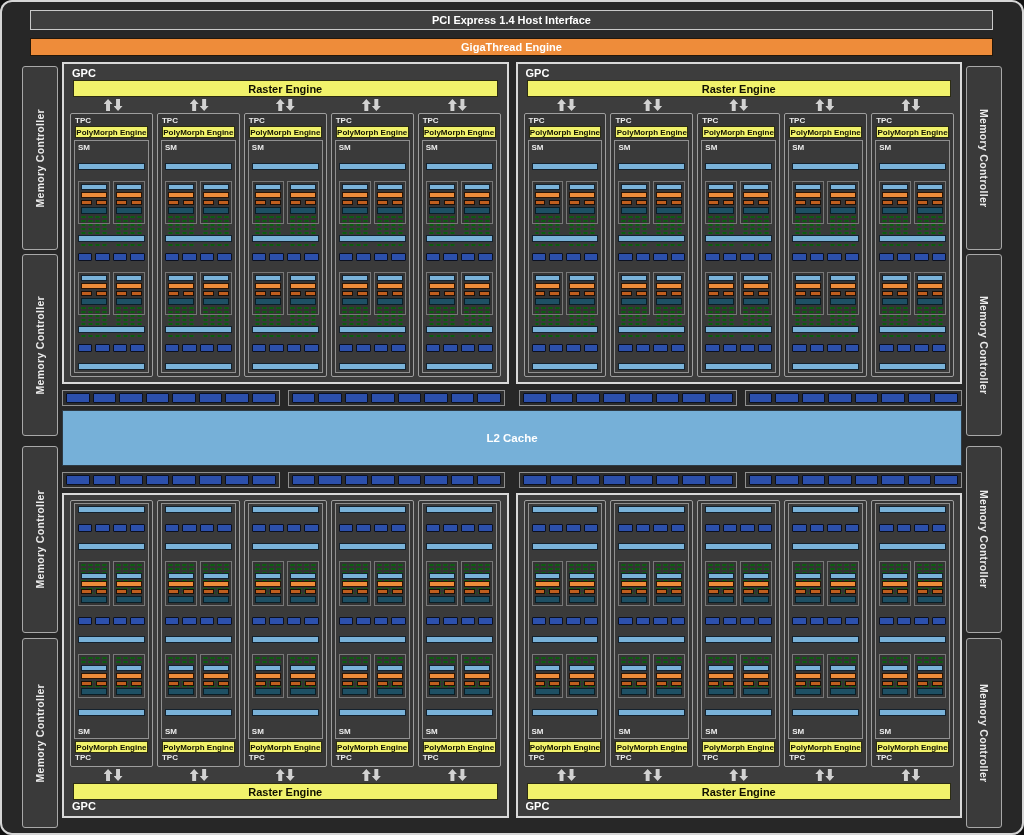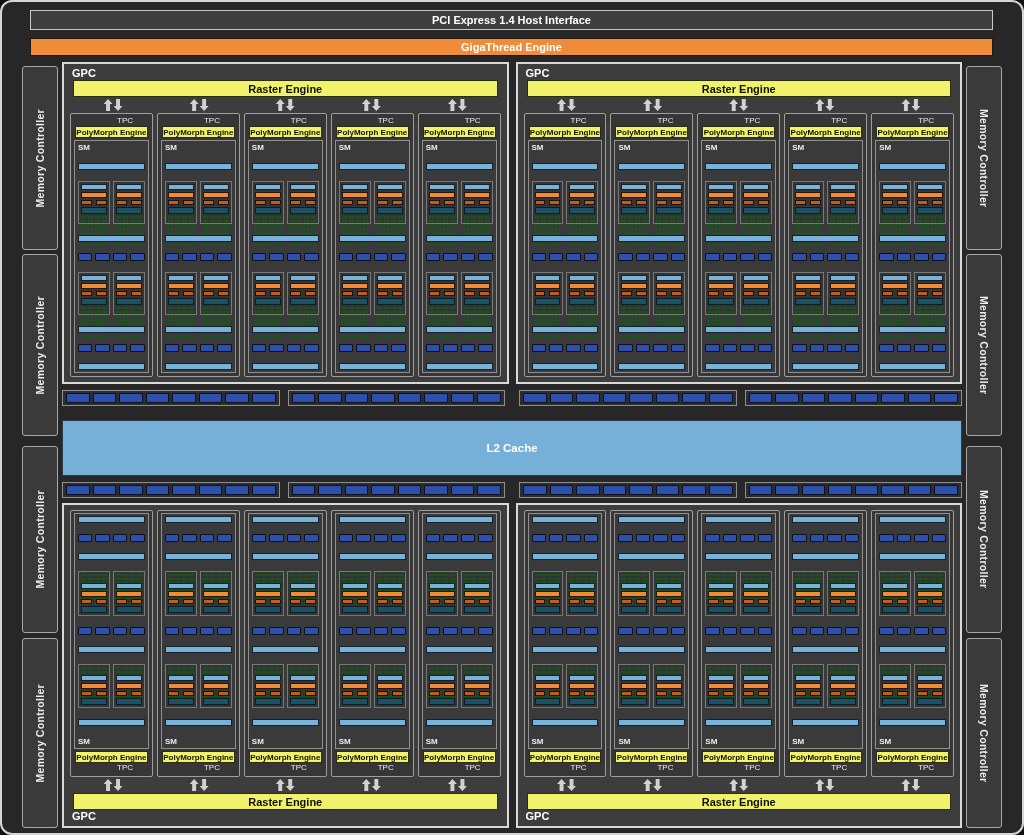--- a/index.html
+++ b/index.html
@@ -61,21 +61,21 @@
   .arrow-slot{flex:1; display:flex; align-items:center; justify-content:center; gap:1px;}
   .arrow-up,.arrow-down{width:9px; height:12px; background:#d2d2d2;}
   .arrow-up{clip-path:polygon(50% 0,100% 42%,72% 42%,72% 100%,28% 100%,28% 42%,0 42%);}
   .arrow-down{clip-path:polygon(50% 100%,100% 58%,72% 58%,72% 0,28% 0,28% 58%,0 58%);}
 
   .tpc-row{flex:1; display:flex; gap:4px; min-height:0;}
   .tpc{
     flex:1; background:#363636; border:1px solid #9e9e9e; border-radius:2px;
     padding:2px 3px 3px; display:flex; flex-direction:column; min-width:0;
   }
-  .tpc-label{height:10px; line-height:10px; color:#ececec; font-size:8px; font-weight:normal; padding-left:1px;margin-left:42px;}
+  .tpc-label{height:10px; line-height:10px; color:#ececec; font-size:8px; font-weight:bold; padding-left:1px;}
   .poly{
     height:12px; margin:0 1px; background:var(--c-yellow); border:1px solid #2c2c12;
     color:#101000; font-size:8px; font-weight:bold;
     display:flex; align-items:center; justify-content:center; white-space:nowrap; overflow:hidden;
   }
 
   .sm{
     flex:1; margin-top:2px; background:#3a3a3a; border:1px solid #909090;
     padding:2px 3px; display:flex; flex-direction:column; gap:11px; min-height:0;
   }
@@ -102,21 +102,21 @@
   
   .xbar-row{height:16px; margin-top:6px; display:flex; gap:8px;}
   .xbar-group{
     flex:1; background:#2c2c2c; border:1px solid #8f8f8f;
     display:flex; gap:3px; padding:2px 3px;
   }
   .xbar-group.mid-gap{margin-right:6px;}
   .xbar-seg{flex:1; background:var(--c-blueseg); border:1px solid #0b1020; border-radius:1px;}
 
   .l2{
-    height:56px; margin-top:14px; background:var(--c-l2); border:1px solid #2e3a44;
+    height:56px; margin-top:4px; background:var(--c-l2); border:1px solid #2e3a44;
     color:#fff; font-size:11.5px; font-weight:bold;
     display:flex; align-items:center; justify-content:center;
   }
 </style>
 </head>
 <body>
 
 <div class="card">
   <div class="pci-bar">PCI Express 1.4 Host Interface</div>
   <div class="giga-bar">GigaThread Engine</div>

